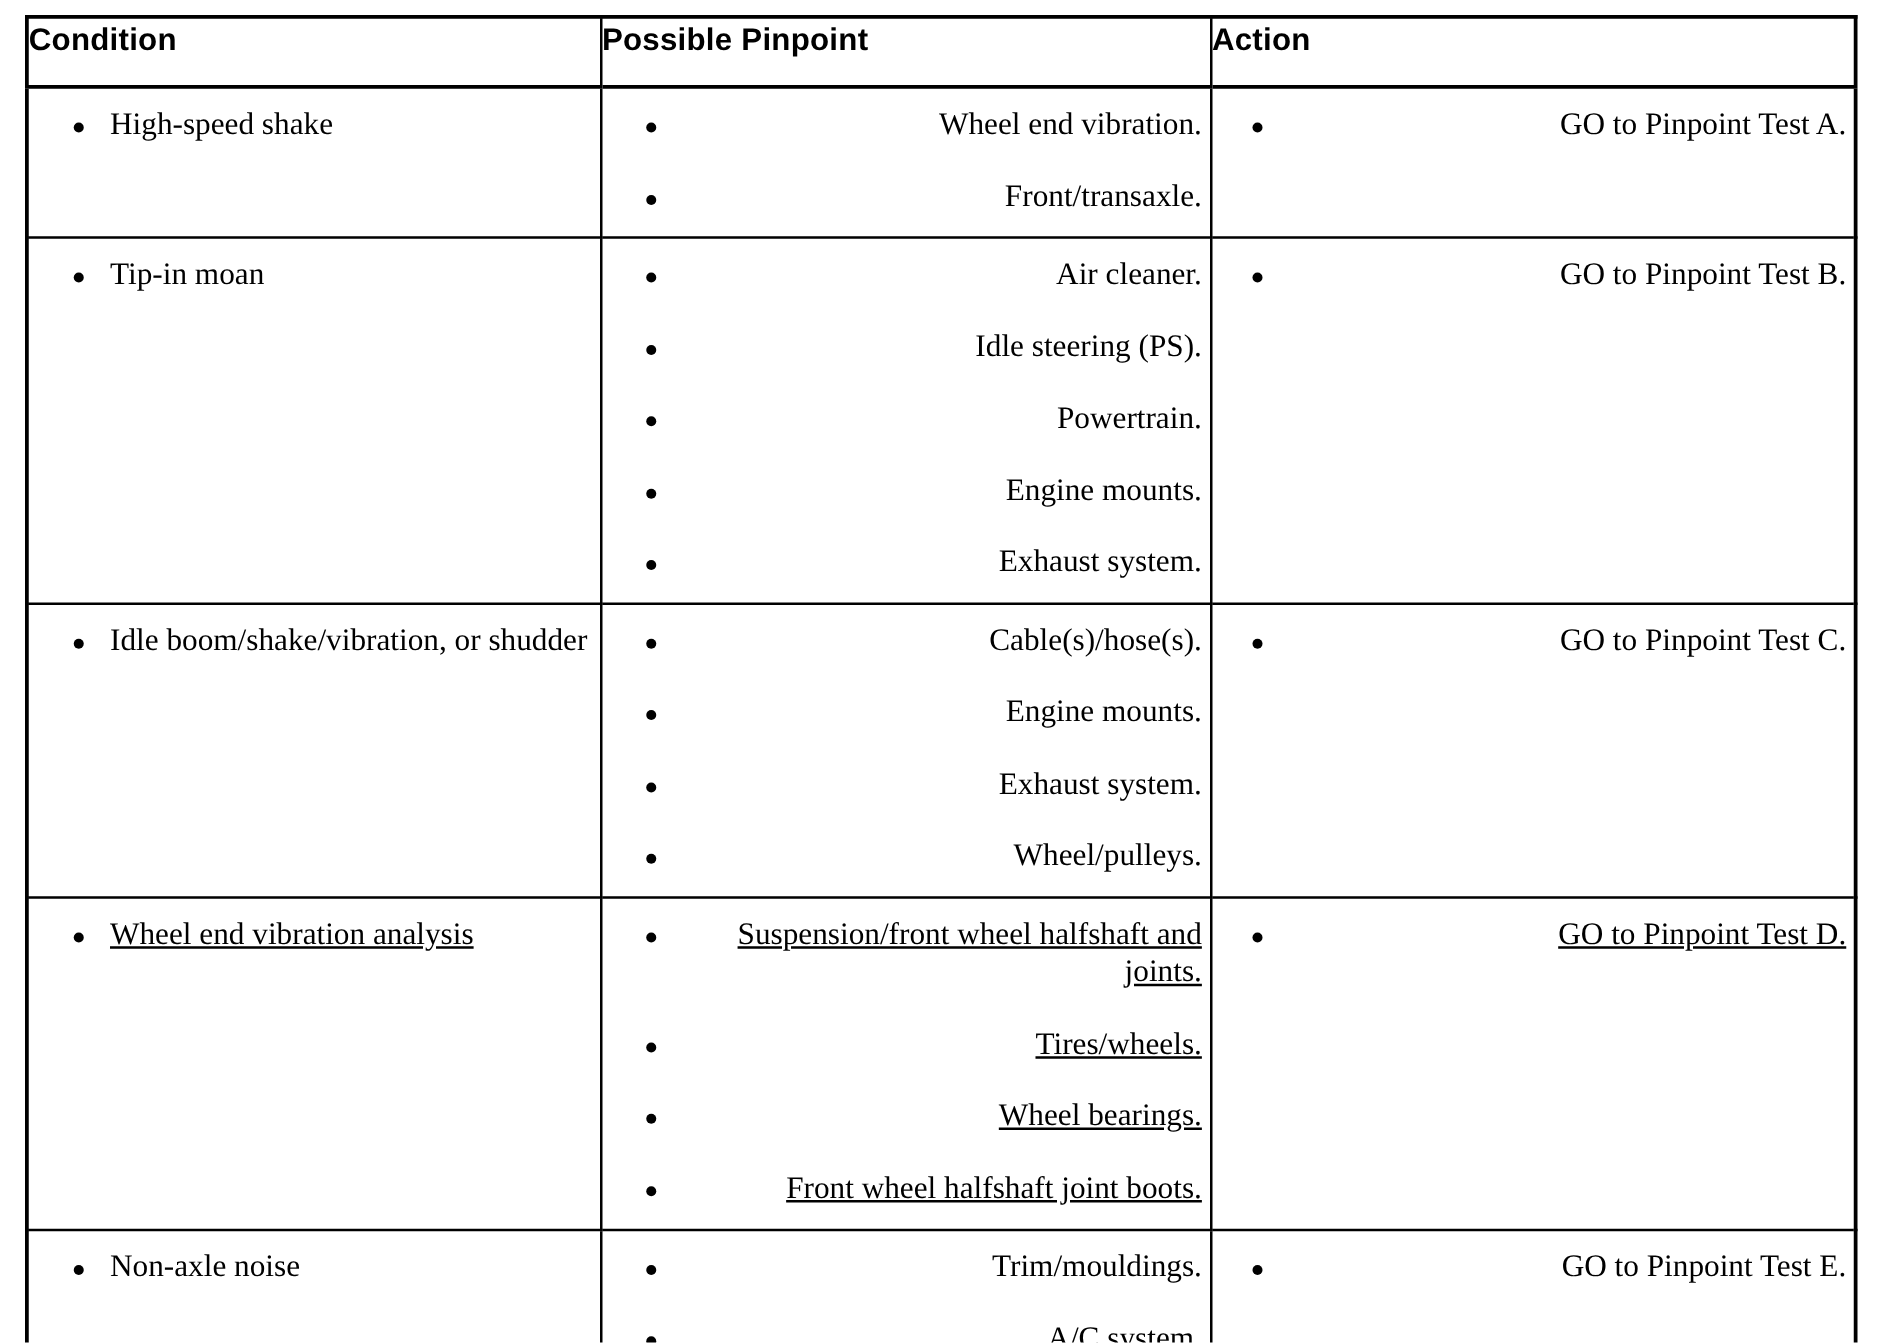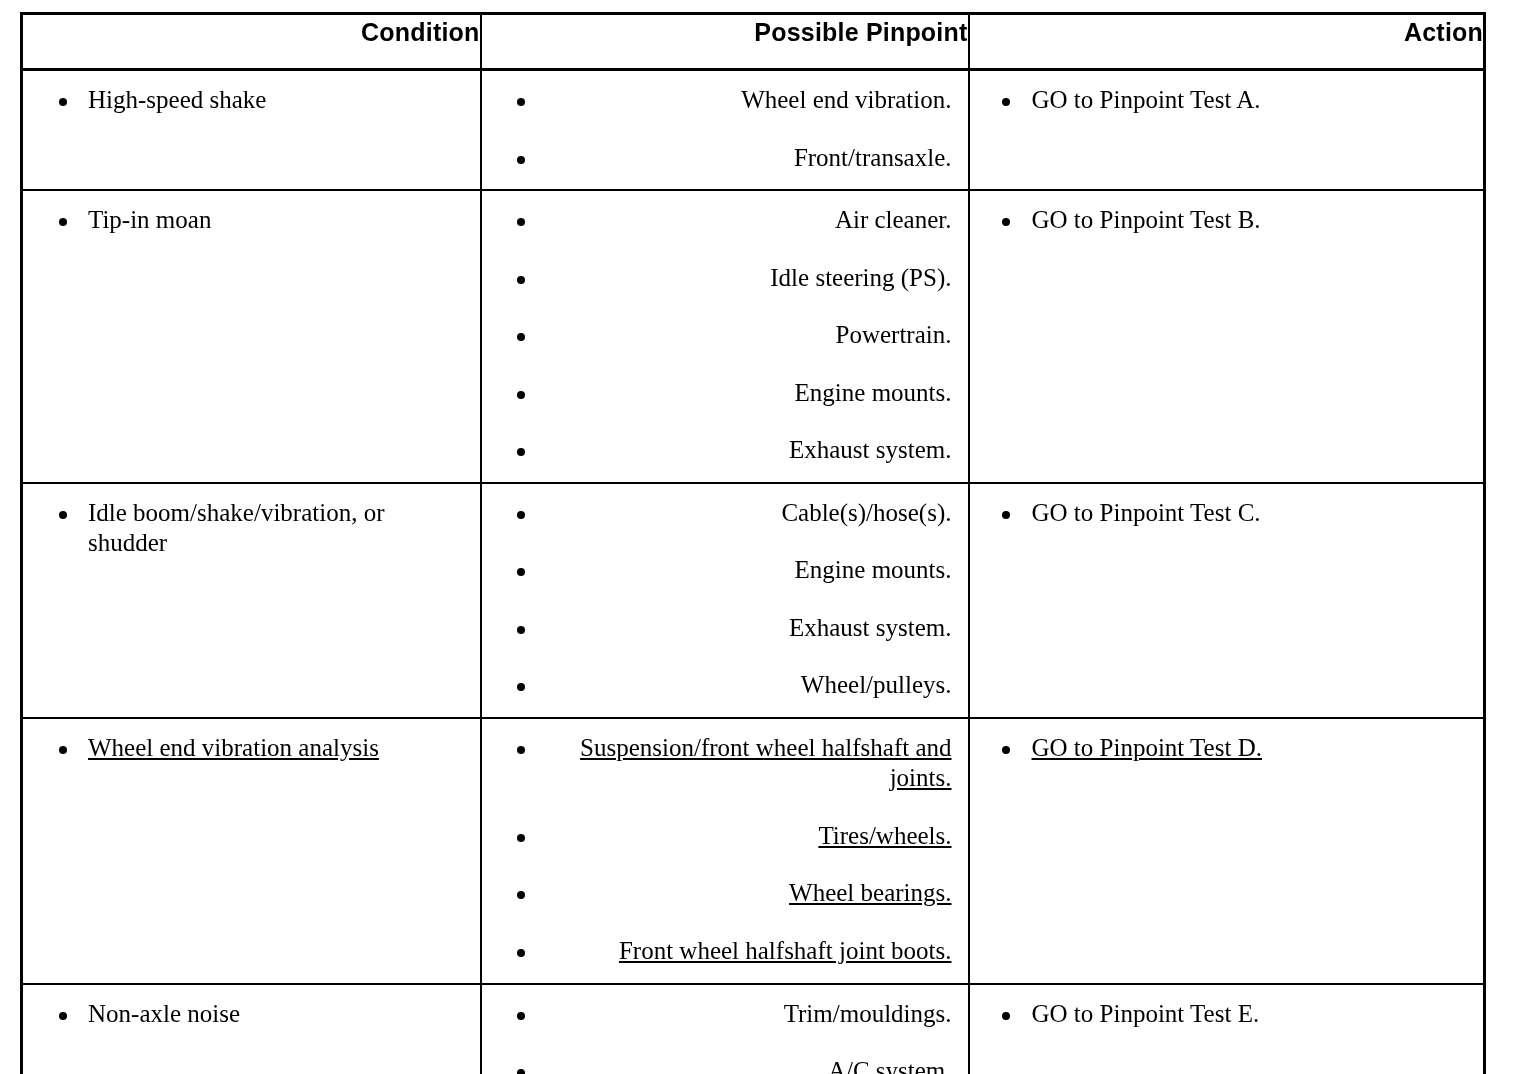--- a/index.html
+++ b/index.html
@@ -41,31 +41,31 @@
   .diag-table td {
     border: 2px solid #000;
     vertical-align: top;
     padding: 0;
     background: #ffffff;
   }
 
   .diag-table thead th {
     border-bottom: 3px solid #000;
     height: 43px;
-    text-align: right;
+    text-align: left;
     font-family: "Liberation Sans", "DejaVu Sans", sans-serif;
     font-weight: bold;
     font-size: 25px;
     letter-spacing: 0.2px;
     padding: 4px 0 6px 0;
     line-height: 1.05;
   }
 
   .cell {
-    padding: 14px 16px 16px 10px;
+    padding: 14px 6px 16px 10px;
   }
 
   .bullets {
     list-style: none;
     margin: 0;
     padding: 0;
   }
 
   .bullets li {
     position: relative;
@@ -89,21 +89,21 @@
     border-radius: 50%;
   }
 
   
   td.col-condition .bullets li { padding-left: 55px; }
   td.col-condition .bullets li .bullet-dot { left: 26px; }
 
   td.col-sources .bullets li { padding-left: 54px; text-align: right; }
   td.col-sources .bullets li .bullet-dot { left: 25px; }
 
-  td.col-action .bullets li { padding-left: 52px; }
+  td.col-action .bullets li { padding-left: 52px; text-align: right; }
   td.col-action .bullets li .bullet-dot { left: 22px; }
 
   
   tr.row-0 td { height: 86px; }
   tr.row-1 td { height: 246px; }
   tr.row-2 td { height: 191px; }
   tr.row-3 td { height: 264px; text-decoration: underline; }
   tr.row-4 td { height: 140px; }
 </style>
 </head>

